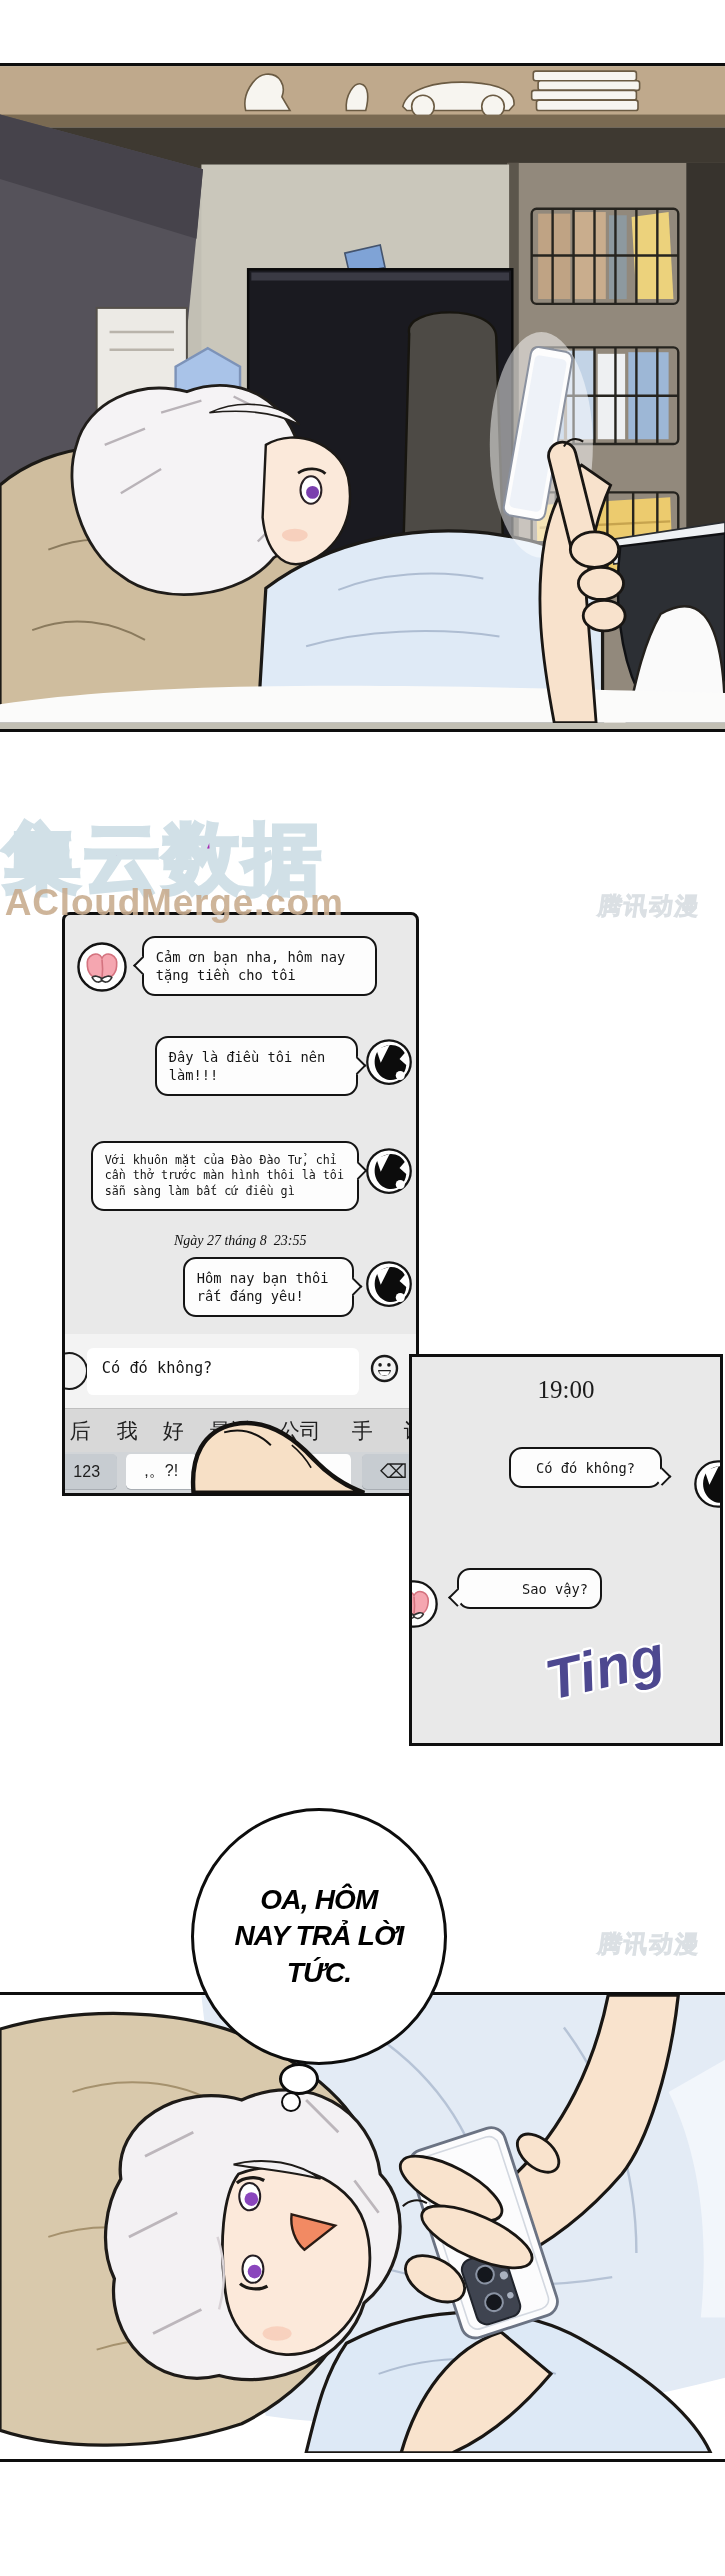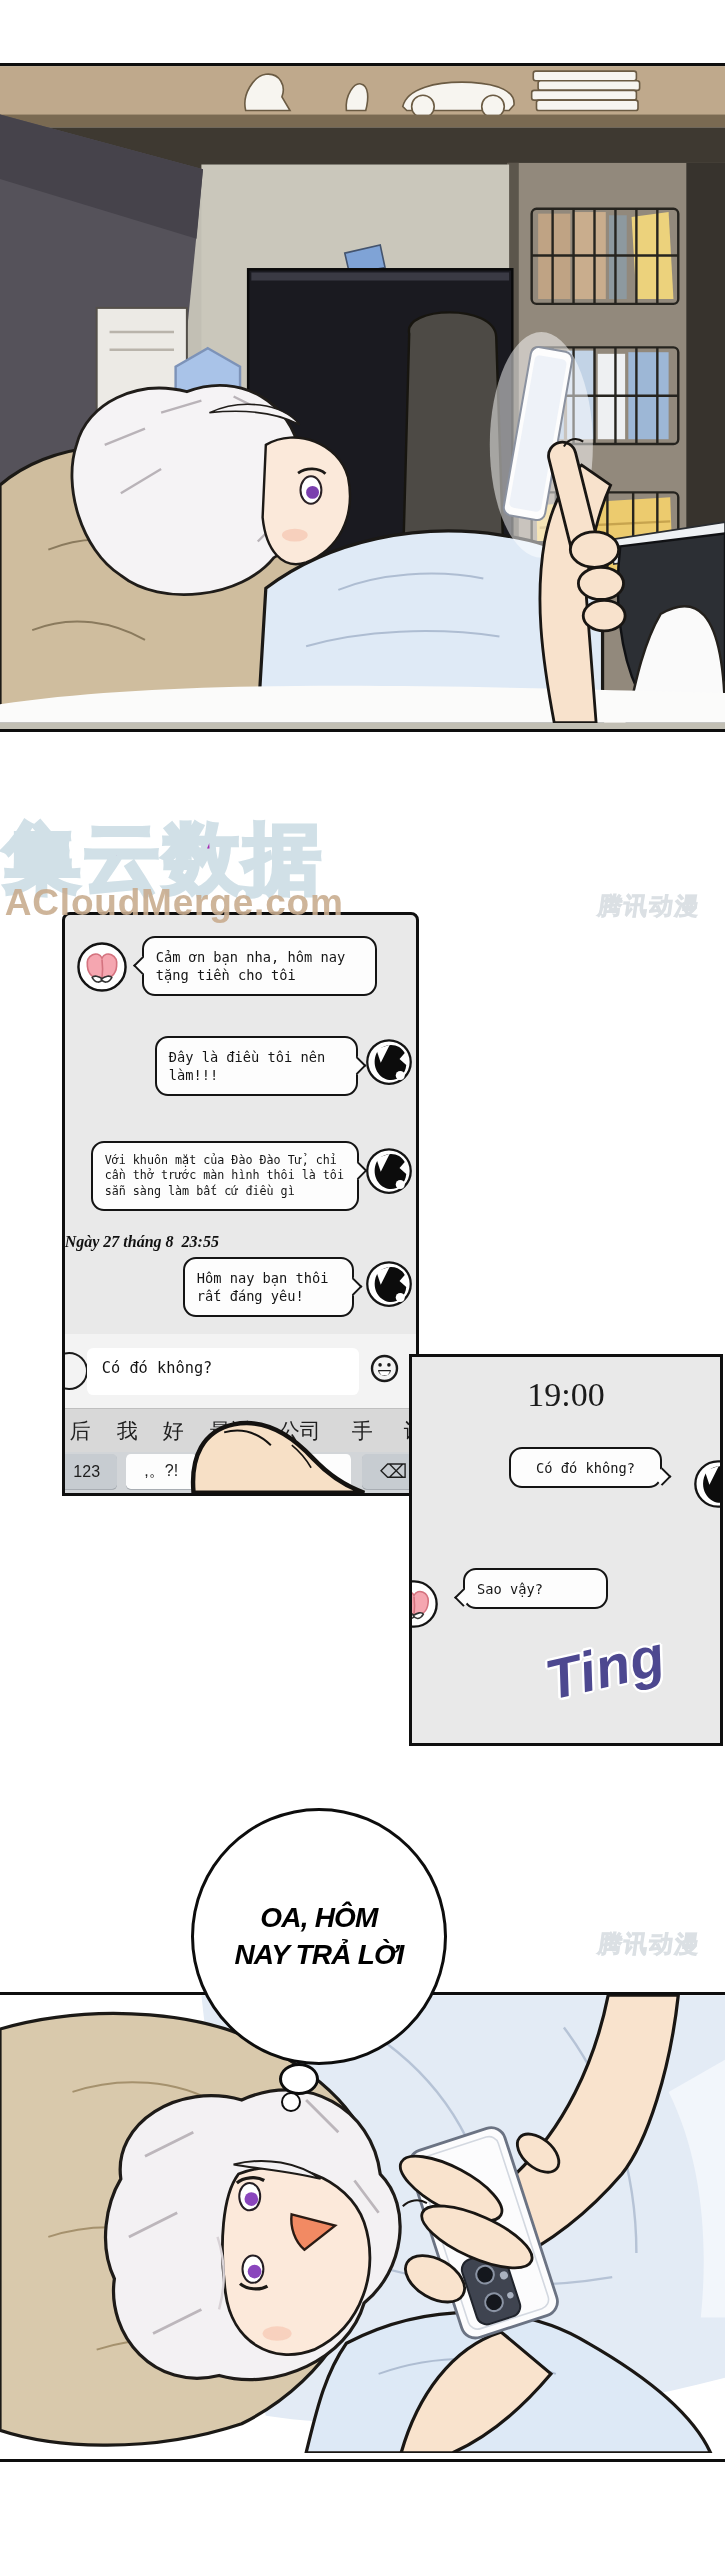--- a/index.html
+++ b/index.html
@@ -25,44 +25,44 @@
               overflow:hidden;z-index:4;margin-left:44px;}
   .chat-inner{position:relative;width:351px;height:578px;}
   .bubble{position:absolute;background:#fdfdfd;border:2.4px solid #141414;border-radius:13px;
           box-sizing:border-box;padding:9.7px 12px;color:#161616;
           font-family:"DejaVu Sans Mono",monospace;font-size:13.7px;line-height:1.32;}
   .tail-l{position:absolute;left:-8px;top:21px;width:10.5px;height:10.5px;background:#fdfdfd;
           border-left:2.4px solid #141414;border-bottom:2.4px solid #141414;transform:rotate(45deg);}
   .tail-r{position:absolute;right:-8px;top:21px;width:10.5px;height:10.5px;background:#fdfdfd;
           border-right:2.4px solid #141414;border-top:2.4px solid #141414;transform:rotate(45deg);}
   .avatar{position:absolute;border-radius:50%;overflow:visible;}
-  .date-divider{position:absolute;left:0;width:100%;color:#111;
-                font-family:"Liberation Serif",serif;font-style:italic;font-weight:bold;
-                font-size:16px;white-space:pre;}
+  .date-divider{position:absolute;left:0;width:100%;text-align:center;color:#111;
+                font-family:"Liberation Serif",serif;font-style:italic;font-weight:normal;
+                font-size:14px;white-space:pre;}
   .input-row{position:absolute;left:0;top:419px;width:351px;height:74px;background:#f3f3f3;}
   .input-field{position:absolute;left:22.6px;top:13.7px;width:272px;height:47px;background:#ffffff;
                border-radius:6.4px;box-sizing:border-box;padding:11.3px 0 0 14.5px;color:#141414;
                font-family:"DejaVu Sans Mono",monospace;font-size:15.3px;}
   .round-icon{position:absolute;border-radius:50%;border:2.4px solid #1a1a1a;background:transparent;}
   .sugg-row{position:absolute;left:0;top:493px;width:351px;height:44px;background:#d8d8d8;
             border-top:0.8px solid #bfbfbf;}
   .sugg{position:absolute;top:8px;color:#1f1f1f;font-size:21px;font-family:"Liberation Sans",sans-serif;}
   .key-row{position:absolute;left:0;top:537px;width:351px;height:41px;background:#d2d5d8;}
   .key{position:absolute;top:2.4px;height:35px;border-radius:4.8px;box-sizing:border-box;
        display:flex;align-items:center;justify-content:center;font-size:16px;color:#1d1d1d;
        box-shadow:0 0.8px 0 #9aa0a6;}
   .key.light{background:#fdfdfd;}
   .key.dark{background:#c7ccd1;}
 
   
   .popup-panel{left:409px;top:1354px;width:314px;height:392px;background:#e9e9e9;
                border:3.2px solid #0f0f0f;box-sizing:border-box;overflow:hidden;z-index:4;}
   .popup-inner{position:relative;width:308px;height:385px;}
   .popup-time{position:absolute;left:0;top:19.3px;width:100%;text-align:center;color:#1b1b1b;
-              font-family:"Liberation Serif",serif;font-size:34px;}
+              font-family:"Liberation Serif",serif;font-size:25px;}
   .ting{left:545px;top:1635px;z-index:7;transform:rotate(-13deg);
         font-weight:bold;font-style:italic;font-size:56px;letter-spacing:0.8px;color:#4d4890;
         text-shadow:2.4px 0 0 #fff,-2.4px 0 0 #fff,0 2.4px 0 #fff,0 -2.4px 0 #fff,
                     1.6px 1.6px 0 #fff,-1.6px -1.6px 0 #fff,1.6px -1.6px 0 #fff,-1.6px 1.6px 0 #fff;}
 
   
   .balloon{left:191px;top:1808px;width:250px;height:251px;background:#fff;border:3.2px solid #0d0d0d;
            border-radius:50%;z-index:10;display:flex;align-items:center;justify-content:center;}
   .balloon-text{width:219px;text-align:center;font-weight:bold;font-style:italic;font-size:28px;
                 line-height:1.30;color:#000;letter-spacing:-0.8px;}
@@ -342,21 +342,21 @@
       </div>
       <div class="avatar" style="right:-22.6px;top:102px;width:50px;height:50px;">
         <svg width="50" height="50" viewBox="0 0 64 64">
           <circle cx="32" cy="32" r="29" fill="#fff" stroke="#141414" stroke-width="3"></circle>
           <path d="M18,16 C30,5 47,8 53,20 L46,28 L55,36 C54,52 38,60 26,54 C12,47 9,28 18,16 Z" fill="#0c0c0c"></path>
           <path d="M15,15 L33,9 L21,33 Z" fill="#fff"></path>
           <circle cx="47" cy="50" r="6" fill="#fff"></circle>
         </svg>
       </div>
 
-      <div class="bubble" style="left:51px;top:211px;width:145px;text-align:left;">
+      <div class="bubble" style="left:45px;top:211px;width:145px;text-align:right;">
         <span class="tail-l"></span>
         <span>Sao vậy?</span>
       </div>
       <div class="avatar" style="left:-22.6px;top:222px;width:50px;height:50px;">
         <svg width="50" height="50" viewBox="0 0 64 64">
           <circle cx="32" cy="32" r="29" fill="#fff" stroke="#141414" stroke-width="3"></circle>
           <path d="M32,21 C37,11 52,17 50,31 C49,42 41,48 32,46 C23,48 15,42 14,31 C12,17 27,11 32,21 Z" fill="#f5a6b0" stroke="#d4737f" stroke-width="2"></path>
           <path d="M32,23 C33,31 33,39 32,46" fill="none" stroke="#d4737f" stroke-width="2"></path>
           <path d="M20,45 C24,52 30,52 33,47 C28,43 22,42 20,45 Z" fill="#fff" stroke="#333" stroke-width="2"></path>
           <path d="M44,45 C40,52 34,52 31,47 C36,43 42,42 44,45 Z" fill="#fff" stroke="#333" stroke-width="2"></path>
@@ -364,20 +364,21 @@
       </div>
     </div>
   </div>
 
   <div class="abs ting">Ting</div>
 
   <div class="abs balloon">
     <div class="balloon-text">
       <div>OA, HÔM</div>
       <div>NAY TRẢ LỜI</div>
+      <div>TỨC.</div>
     </div>
   </div>
   <div class="abs trail-1"></div>
   <div class="abs trail-2"></div>
 
   <div class="art-panel" style="top:1992px;height:464px;background:#fff;">
     <svg width="725" height="458" viewBox="0 0 900 568">
       <rect x="0" y="0" width="900" height="568" fill="#ffffff"></rect>
 
       <path d="M250,0 L900,0 L900,475 C710,525 480,545 330,522 C302,420 272,200 250,0 Z" fill="#e3ebf5"></path>

